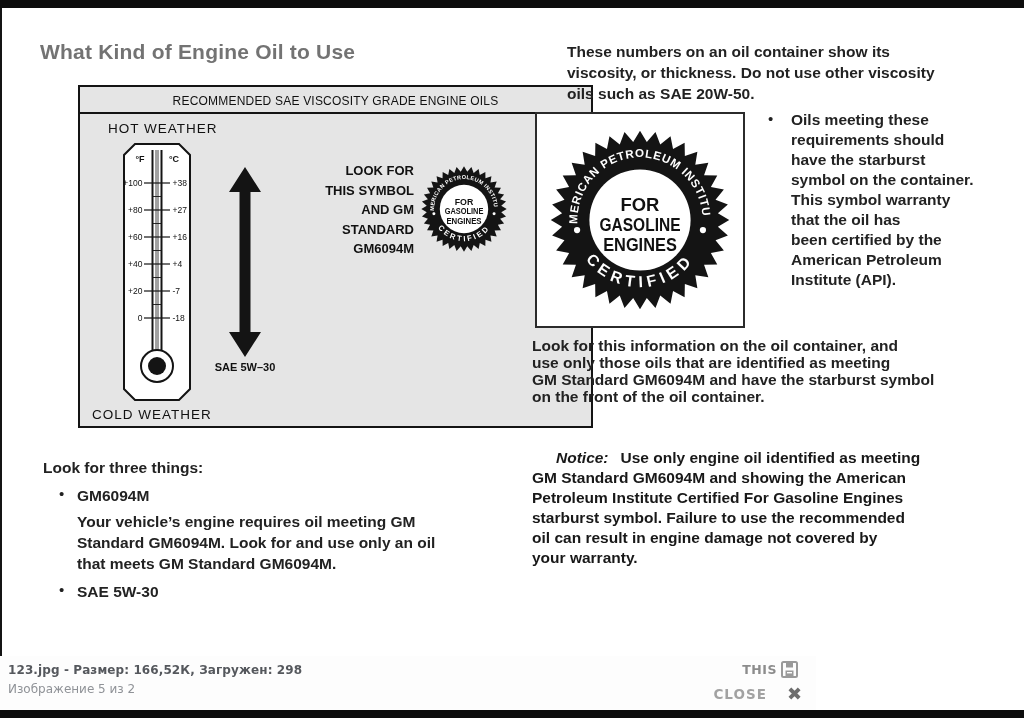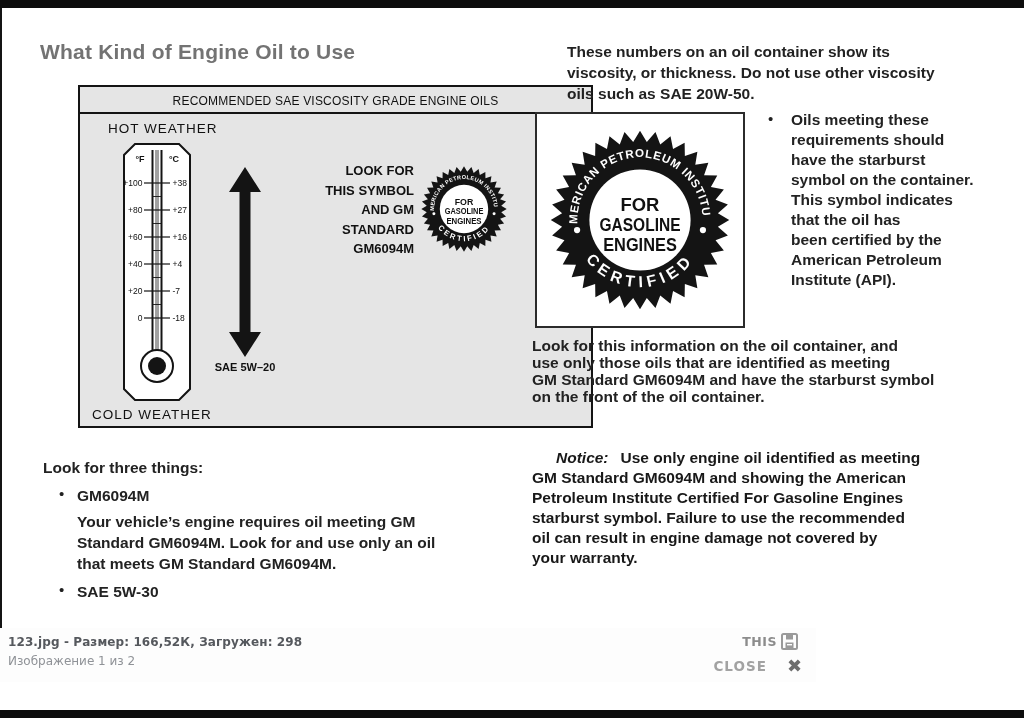--- a/index.html
+++ b/index.html
@@ -59,21 +59,21 @@
   .r-para1 { left:565px; top:33px; width:425px; }
   .r-box { left:533px; top:104px; width:210px; height:216px; border:2px solid #2b2b2b;
            display:flex; align-items:center; justify-content:center; background:#fff; }
   .r-bullet-dot { left:766px; top:102px; }
   .r-bullet-txt { left:789px; top:102px; width:210px; line-height:20px; }
   .r-para2 { left:530px; top:329px; width:465px; line-height:17px; }
   .r-notice { left:530px; top:440px; width:468px; font-weight:bold; line-height:20px; color:#181818; }
   .notice-label { font-style:italic; margin-right:12px;margin-left:24px; }
 
   
-  .statusbar { position:absolute; left:0; top:628px; width:816px; height:54px;
+  .statusbar { position:absolute; left:0; top:656px; width:816px; height:54px;
                background:#fdfdfd; font-family:"DejaVu Sans", sans-serif; }
   .file-info { position:absolute; left:8px; top:7px; font-size:12px; font-weight:bold;
                color:#55585d; letter-spacing:.1px; }
   .image-index { position:absolute; left:8px; top:26px; font-size:12px; color:#8f9297; }
   .btn { position:absolute; display:flex; align-items:center; gap:4px; cursor:pointer;
          background:none; border:none; font-family:"DejaVu Sans", sans-serif; }
   .save-btn { right:18px; top:5px; }
   .save-btn .lbl { font-size:12.5px; font-weight:bold; color:#8c8c8c; letter-spacing:.5px; }
   .close-btn { right:14px; top:29px;gap:20px; }
   .close-btn .lbl { font-size:13.5px; font-weight:bold; color:#a2a2a2; letter-spacing:1px; }
@@ -138,21 +138,21 @@
           <text class="tval" x="49.5" y="124">+4</text>
           <text class="tval" x="49.5" y="151">-7</text>
           <text class="tval" x="49.5" y="178">-18</text>
         </g>
       </svg>
       <div class="abs cold-label">COLD  WEATHER</div>
 
       <svg class="abs arrow-svg" width="34" height="190" viewBox="0 0 34 190">
         <polygon points="17,0 33,25 22.5,25 22.5,165 33,165 17,190 1,165 11.5,165 11.5,25 1,25" fill="#141414"></polygon>
       </svg>
-      <div class="abs arrow-label">SAE 5W–20</div>
+      <div class="abs arrow-label">SAE 5W–30</div>
 
       <div class="abs look-for pre">LOOK FOR
 THIS SYMBOL
 AND GM
 STANDARD
 GM6094M</div>
 
       <svg class="abs starburst starburst-sm" viewBox="0 0 100 100">
         <polygon class="star-poly" fill="#141414" points="50.00,1.50 53.70,7.66 58.42,2.24 61.00,8.95 66.59,4.42 67.96,11.48 74.25,8.00 74.38,15.19 81.18,12.85 80.05,19.95 87.15,18.82 84.81,25.62 92.00,25.75 88.52,32.04 95.58,33.41 91.05,39.00 97.76,41.58 92.34,46.30 98.50,50.00 92.34,53.70 97.76,58.42 91.05,61.00 95.58,66.59 88.52,67.96 92.00,74.25 84.81,74.38 87.15,81.18 80.05,80.05 81.18,87.15 74.38,84.81 74.25,92.00 67.96,88.52 66.59,95.58 61.00,91.05 58.42,97.76 53.70,92.34 50.00,98.50 46.30,92.34 41.58,97.76 39.00,91.05 33.41,95.58 32.04,88.52 25.75,92.00 25.62,84.81 18.82,87.15 19.95,80.05 12.85,81.18 15.19,74.38 8.00,74.25 11.48,67.96 4.42,66.59 8.95,61.00 2.24,58.42 7.66,53.70 1.50,50.00 7.66,46.30 2.24,41.58 8.95,39.00 4.42,33.41 11.48,32.04 8.00,25.75 15.19,25.62 12.85,18.82 19.95,19.95 18.82,12.85 25.62,15.19 25.75,8.00 32.04,11.48 33.41,4.42 39.00,8.95 41.58,2.24 46.30,7.66"></polygon>
         <circle cx="50" cy="50" r="27.5" fill="#ffffff"></circle>
@@ -200,21 +200,21 @@
         <circle cx="15.8" cy="55.5" r="1.7" fill="#fff"></circle>
         <circle cx="84.2" cy="55.5" r="1.7" fill="#fff"></circle>
       </svg>
     </div>
 
     <div class="abs bullet-dot r-bullet-dot"></div>
     <div class="abs body-txt pre r-bullet-txt">Oils meeting these
 requirements should
 have the starburst
 symbol on the container.
-This symbol indicates
+This symbol warranty
 that the oil has
 been certified by the
 American Petroleum
 Institute (API).</div>
 
     <div class="abs body-txt pre r-para2">Look for this information on the oil container, and
 use only those oils that are identified as meeting
 GM Standard GM6094M and have the starburst symbol
 on the front of the oil container.</div>
 
@@ -223,21 +223,21 @@
 GM Standard GM6094M and showing the American
 Petroleum Institute Certified For Gasoline Engines
 starburst symbol. Failure to use the recommended
 oil can result in engine damage not covered by
 your warranty.</span>
     </div>
   </div>
 
   <div class="statusbar">
     <div class="file-info">123.jpg - Размер: 166,52К, Загружен: 298</div>
-    <div class="image-index">Изображение 1 из 2</div>
+    <div class="image-index">Изображение 5 из 2</div>
 
     <button class="btn save-btn">
       <span class="lbl">THIS</span>
       <svg width="17" height="17" viewBox="0 0 17 17">
         <rect x="1" y="1" width="15" height="15" rx="1.5" fill="none" stroke="#9a9a9a" stroke-width="2"></rect>
         <rect x="5" y="2" width="7" height="4.5" fill="#9a9a9a"></rect>
         <rect x="4.5" y="9.5" width="8" height="5.5" fill="#9a9a9a"></rect>
         <rect x="6" y="11" width="5" height="1.4" fill="#fff"></rect>
       </svg>
     </button>

